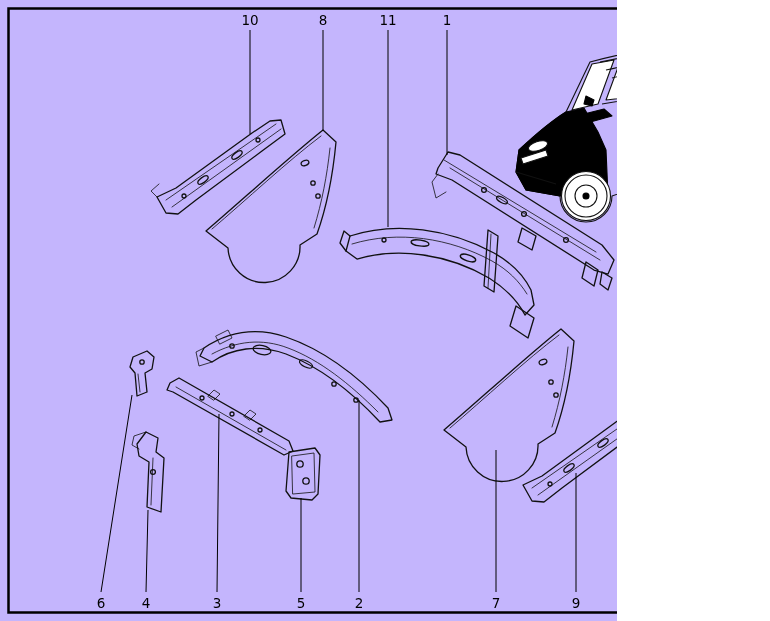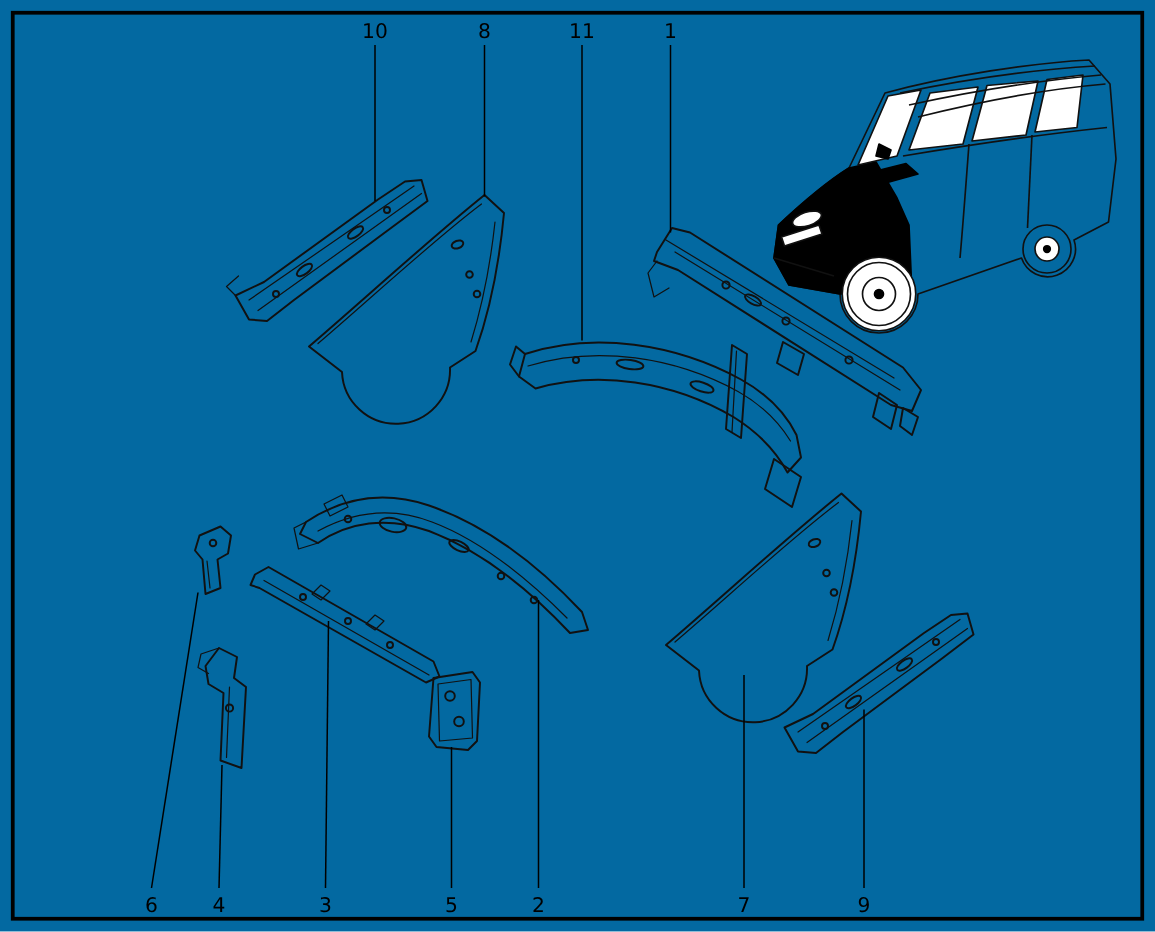--- a/index.html
+++ b/index.html
@@ -1,20 +1,20 @@
 <!DOCTYPE html>
 <html><head>
 <meta charset="utf-8">
 <style>
   html, body { margin: 0; padding: 0; background: #ffffff; }
   .page {
     position: relative;
-    width: 770px;
+    width: 617px;
     height: 621px;
-    background: #0369a1;
+    background: #c4b5fd;
     font-family: "DejaVu Sans", sans-serif;
     overflow: hidden;
   }
   svg { position: absolute; inset: 0; }
   .part path, .part circle, .part ellipse, .part rect {
     fill: none;
     stroke: #111111;
     stroke-width: 1.3;
     stroke-linejoin: round;
     stroke-linecap: round;

